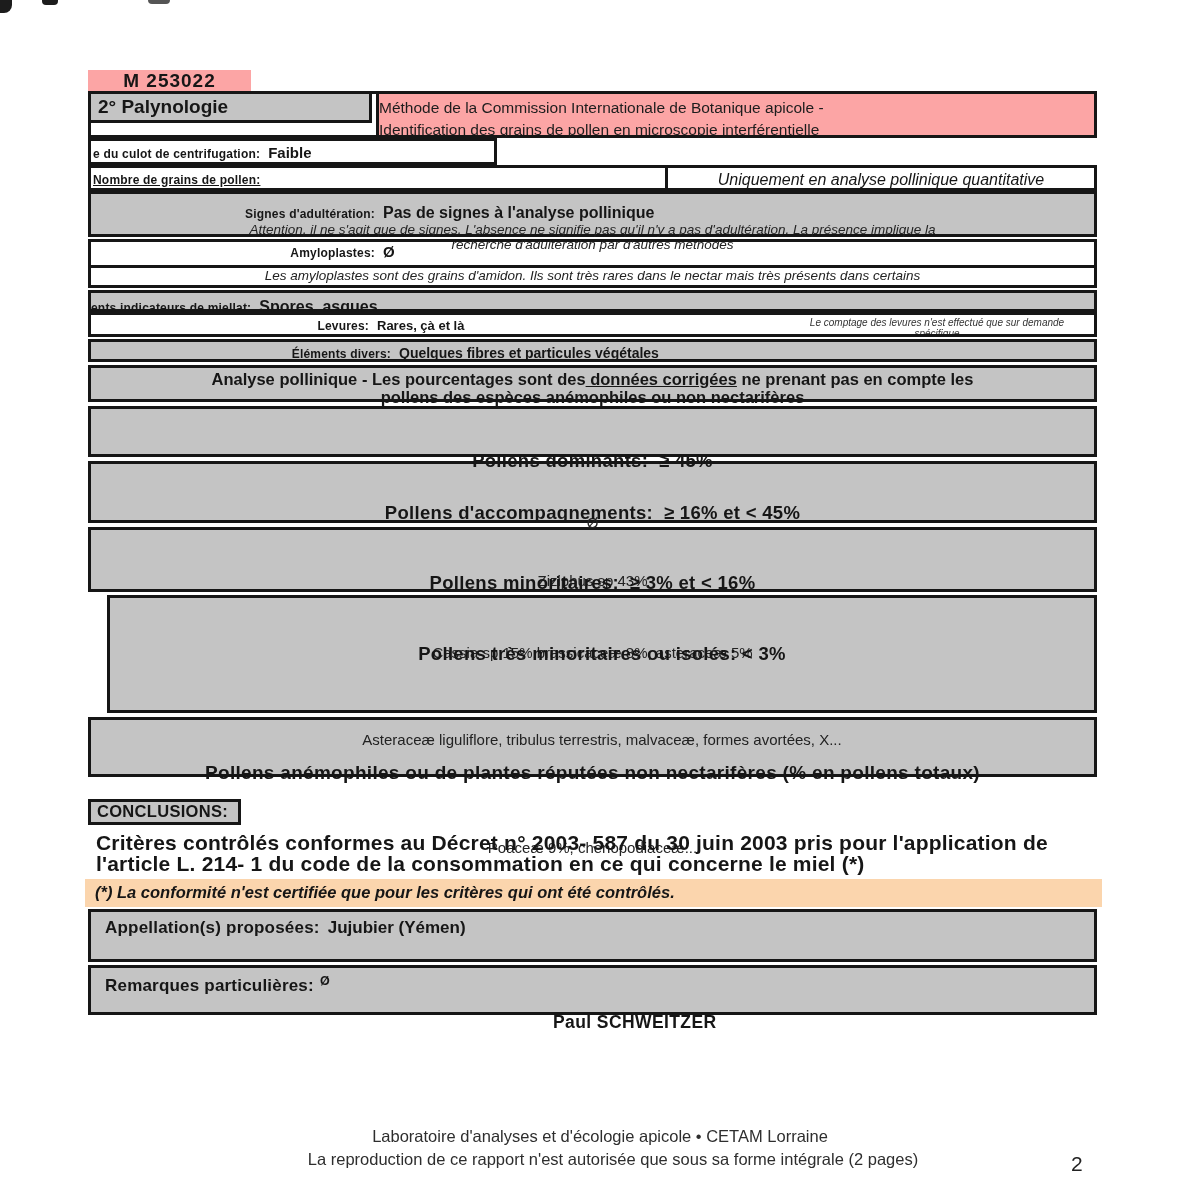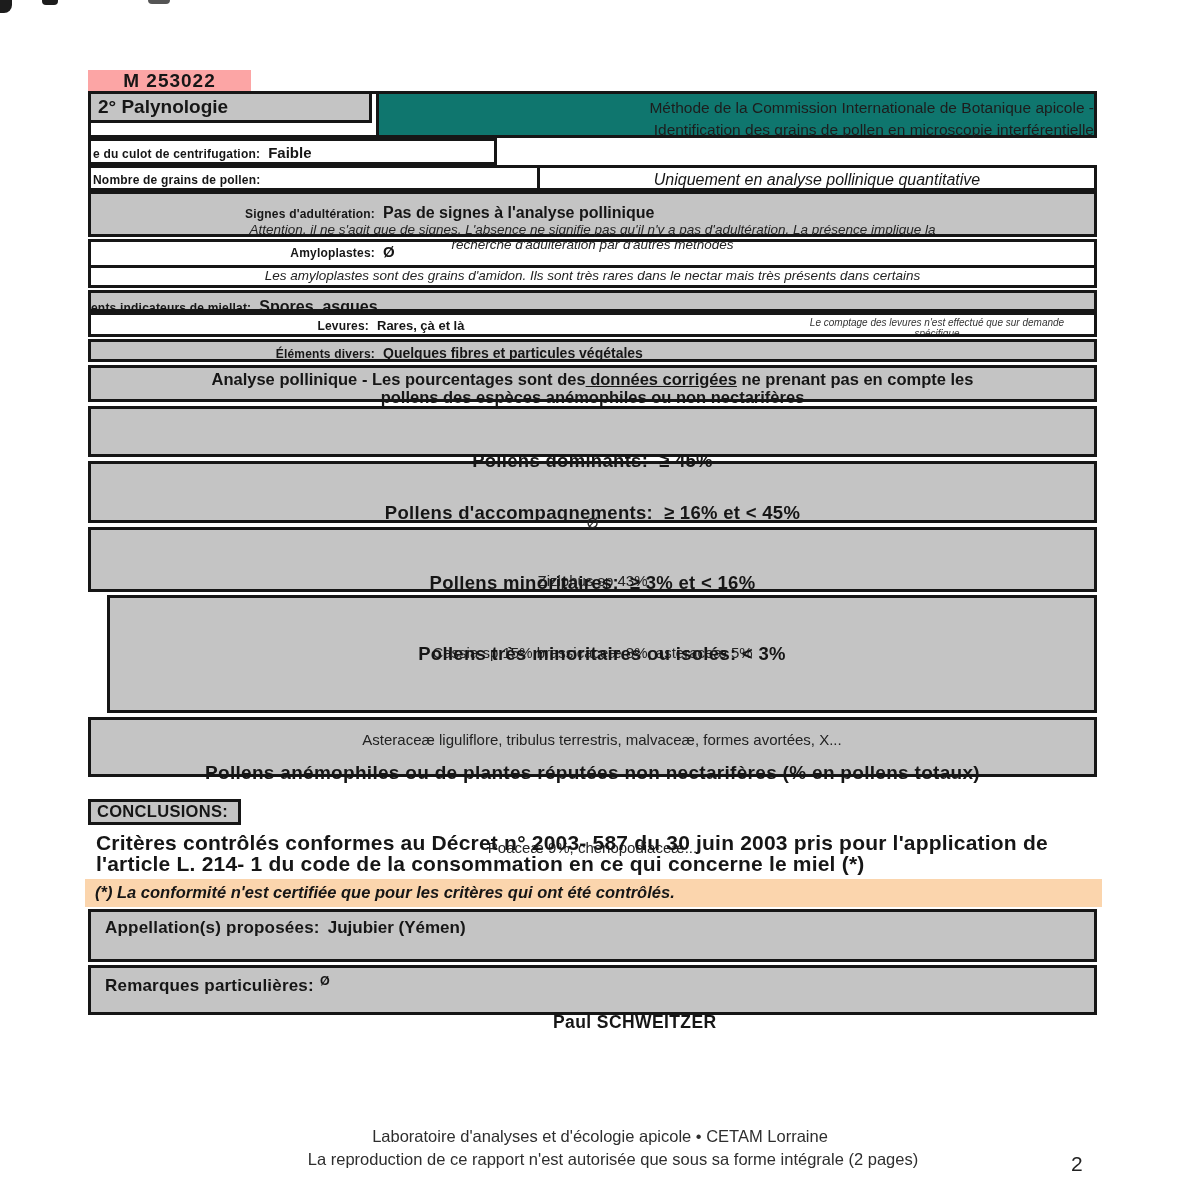--- a/index.html
+++ b/index.html
@@ -12,49 +12,49 @@
 
   
   .refbox{width:163px;height:21px;background:#fca5a5;font-weight:bold;font-size:19px;
           text-align:center;line-height:21px;letter-spacing:1px;}
 
   
   .header-row{position:relative;height:47px;background:#fff;}
   .pal-strip{position:absolute;left:0;top:0;width:281px;height:29px;background:#c4c4c4;
              border-right:3px solid #161616;border-bottom:3px solid #161616;box-sizing:border-box;
              font-weight:bold;font-size:19px;padding:2px 0 0 7px;}
-  .method-box{position:absolute;left:285px;top:0;right:0;bottom:0;background:#0f766e;
-              border-left:3px solid #161616;box-sizing:border-box;text-align:right;
+  .method-box{position:absolute;left:285px;top:0;right:0;bottom:0;background:#fca5a5;
+              border-left:3px solid #161616;box-sizing:border-box;text-align:left;
               font-size:15.5px;line-height:1.4;padding-top:3px;color:#1d1d1d;}
 
   
   .culot-row{position:relative;height:27px;}
   .culot-box{position:absolute;left:0;top:0;width:409px;height:27px;background:#fff;
              padding:3px 0 0 2px;}
   .nombre-row{display:flex;height:26px;}
-  .nombre-cell{width:452px;background:#fff;padding:2px 0 0 2px;}
+  .nombre-cell{width:580px;background:#fff;padding:2px 0 0 2px;text-decoration:underline;}
   .nombre-note{flex:1;background:#fff;margin-left:-3px;text-align:center;
                font-style:italic;font-size:16px;padding-top:3px;}
 
   .lbl{font-weight:bold;font-size:12px;letter-spacing:.2px;}
   .val{font-weight:bold;margin-left:8px;}
   .lblcol{display:inline-block;width:284px;text-align:right;}
 
   .signes-sec{height:46px;margin-top:0;}
   .sec-line1{padding-top:10px;}
   .note-i{font-style:italic;font-size:13.5px;text-align:center;line-height:15px;color:#222;}
 
   .amylo-sec{height:49px;margin-top:2px;background:#fff;overflow:hidden;}
   .amylo-top{height:22px;border-bottom:3px solid #161616;padding-top:1px;}
 
   .miellat-row{height:22px;margin-top:2px;padding-top:5px;}
   .levures-row{position:relative;height:25px;background:#fff;overflow:hidden;padding-top:1px;}
   .lev-note{position:absolute;right:6px;top:2px;width:302px;font-style:italic;font-size:10px;
             line-height:11px;text-align:center;color:#333;}
-  .divers-row{height:23px;margin-top:2px;padding-top:2px;}
+  .divers-row{height:23px;margin-top:2px;padding-top:2px;padding-left:16px;}
 
   .analyse-sec{height:37px;margin-top:3px;text-align:center;font-weight:bold;font-size:16.5px;
                line-height:18px;padding-top:2px;}
   .u{text-decoration:underline;}
 
   .polbox{margin-top:4px;text-align:center;}
   .poltitle{font-weight:bold;font-size:18.5px;letter-spacing:.3px;}
   .polcontent{font-size:15px;color:#222;}
   .pol1{height:51px;} .pol1 .poltitle{padding-top:5px;} .pol1 .polcontent{margin-top:6px;}
   .pol2{height:62px;} .pol2 .poltitle{padding-top:2px;} .pol2 .polcontent{margin-top:12px;}

